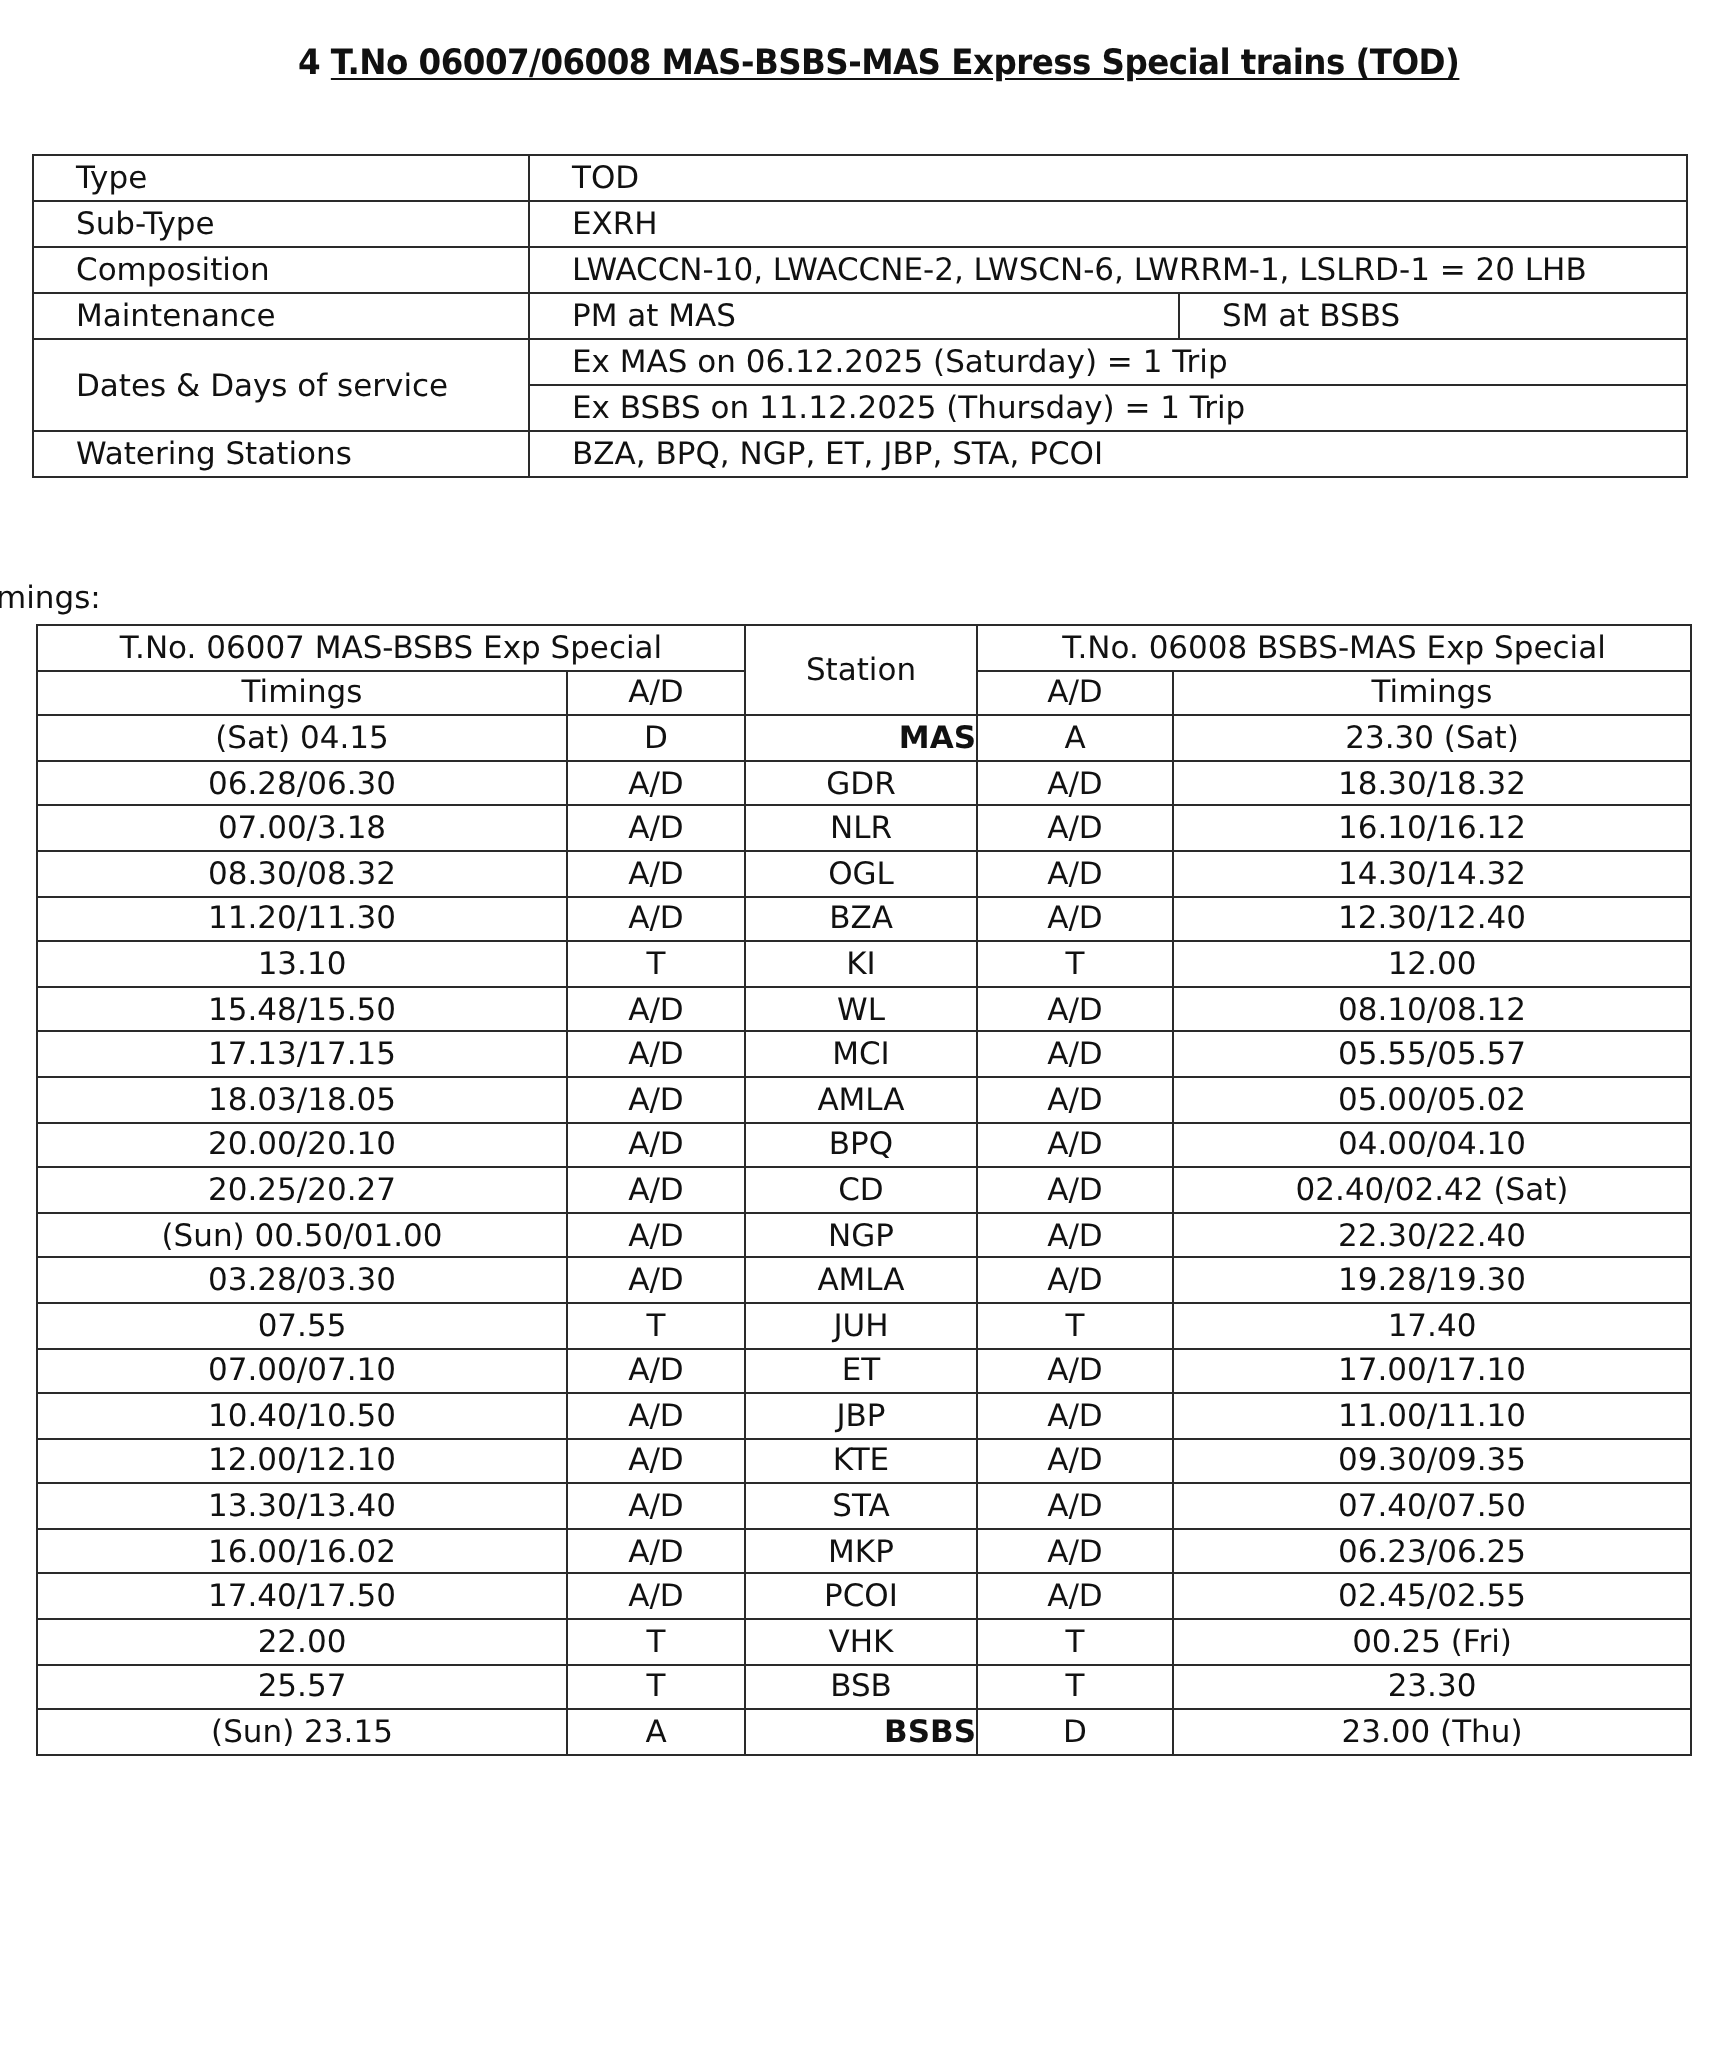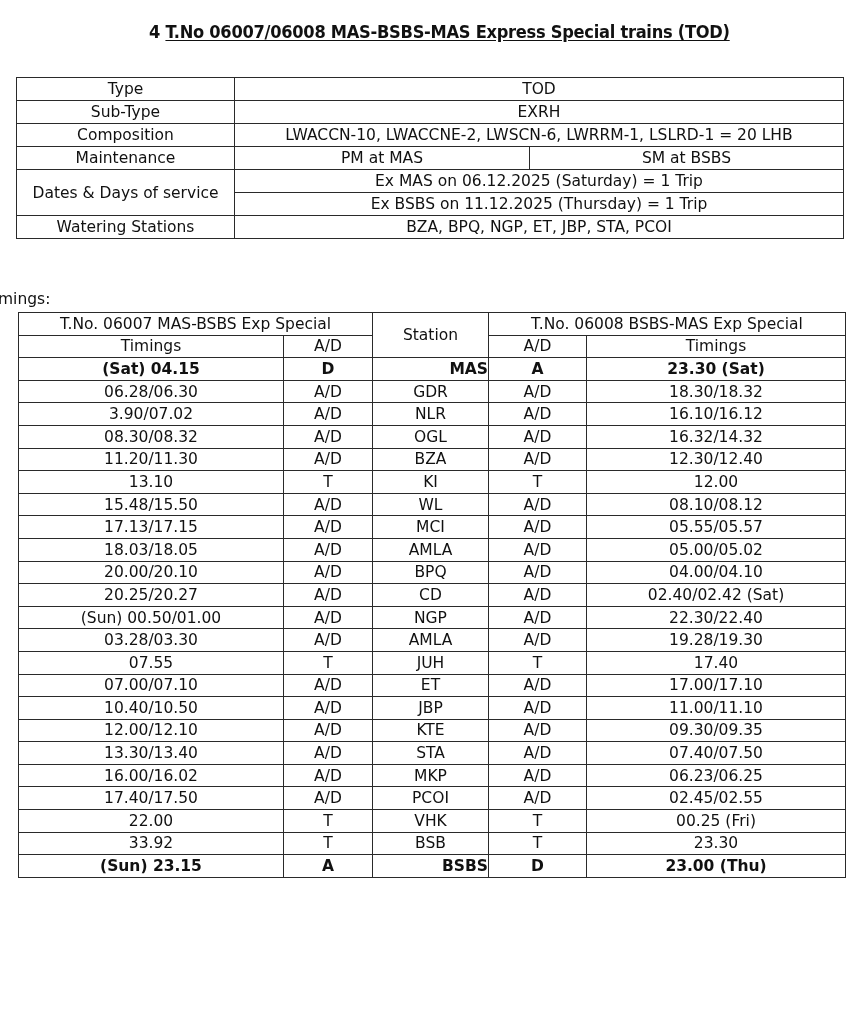--- a/index.html
+++ b/index.html
@@ -13,38 +13,38 @@
       letter-spacing: -0.3px; transform: scaleX(0.93); transform-origin: 570px 0;
     }
     .title .num { text-decoration: none; }
     .title .u { text-decoration: underline; text-underline-offset: 2px; }
 
     table { border-collapse: collapse; position: absolute; }
     td, th { border: 1.5px solid #2a2a2a; padding: 0; }
 
     
     .info { left: 16px; top: 77px; width: 828px; font-size: 15.5px; }
-    .info td { height: 22px; padding: 0 6px; text-align: center; vertical-align: middle; white-space: nowrap; }
+    .info td { height: 22px; padding: 0 21px; text-align: left; vertical-align: middle; white-space: nowrap; }
     .info td.lbl { width: 205px; }
     .info td.lbl-multi { white-space: normal; line-height: 24px; vertical-align: middle; }
     .info td.half { width: 282px; }
 
     .timings-label {
       position: absolute; left: -2px; top: 290px; font-size: 15.5px;
     }
 
     
     .tt { left: 18px; top: 312px; width: 828px; font-size: 15.5px; }
     .tt th, .tt td { text-align: center; vertical-align: middle; height: 21.6px; white-space: nowrap; font-weight: normal; }
     .tt .c1 { width: 264px; }
     .tt .c2 { width: 88px; }
     .tt .c3 { width: 115px; margin-top: 19px; }
     .tt .c4 { width: 97px; }
     .tt .c5 { width: 258px; margin-left: 40px; }
-    .tt tr.bold td { font-weight: bold; }
+    .tt tr.bold td { font-weight: normal; }
     .tt tr.bold td.station { font-weight: bold; text-align: right; }
     .tt th.station-head { vertical-align: middle; }
     .tt td, .tt th { line-height: 20px; }
   </style>
 </head>
 <body>
 
 <div class="title">
   <span class="num">4</span>
   <span class="u">T.No 06007/06008 MAS-BSBS-MAS Express Special trains (TOD)</span>
@@ -108,32 +108,32 @@
         <td class="c5">23.30 (Sat)</td>
       </tr>
       <tr>
         <td class="c1">06.28/06.30</td>
         <td class="c2">A/D</td>
         <td class="c3 station">GDR</td>
         <td class="c4">A/D</td>
         <td class="c5">18.30/18.32</td>
       </tr>
       <tr>
-        <td class="c1">3.90/07.02</td>
+        <td class="c1">07.00/3.18</td>
         <td class="c2">A/D</td>
         <td class="c3 station">NLR</td>
         <td class="c4">A/D</td>
         <td class="c5">16.10/16.12</td>
       </tr>
       <tr>
         <td class="c1">08.30/08.32</td>
         <td class="c2">A/D</td>
         <td class="c3 station">OGL</td>
         <td class="c4">A/D</td>
-        <td class="c5">16.32/14.32</td>
+        <td class="c5">14.30/14.32</td>
       </tr>
       <tr>
         <td class="c1">11.20/11.30</td>
         <td class="c2">A/D</td>
         <td class="c3 station">BZA</td>
         <td class="c4">A/D</td>
         <td class="c5">12.30/12.40</td>
       </tr>
       <tr>
         <td class="c1">13.10</td>
@@ -241,21 +241,21 @@
         <td class="c5">02.45/02.55</td>
       </tr>
       <tr>
         <td class="c1">22.00</td>
         <td class="c2">T</td>
         <td class="c3 station">VHK</td>
         <td class="c4">T</td>
         <td class="c5">00.25 (Fri)</td>
       </tr>
       <tr>
-        <td class="c1">33.92</td>
+        <td class="c1">25.57</td>
         <td class="c2">T</td>
         <td class="c3 station">BSB</td>
         <td class="c4">T</td>
         <td class="c5">23.30</td>
       </tr>
       <tr class="bold">
         <td class="c1">(Sun) 23.15</td>
         <td class="c2">A</td>
         <td class="c3 station">BSBS</td>
         <td class="c4">D</td>

